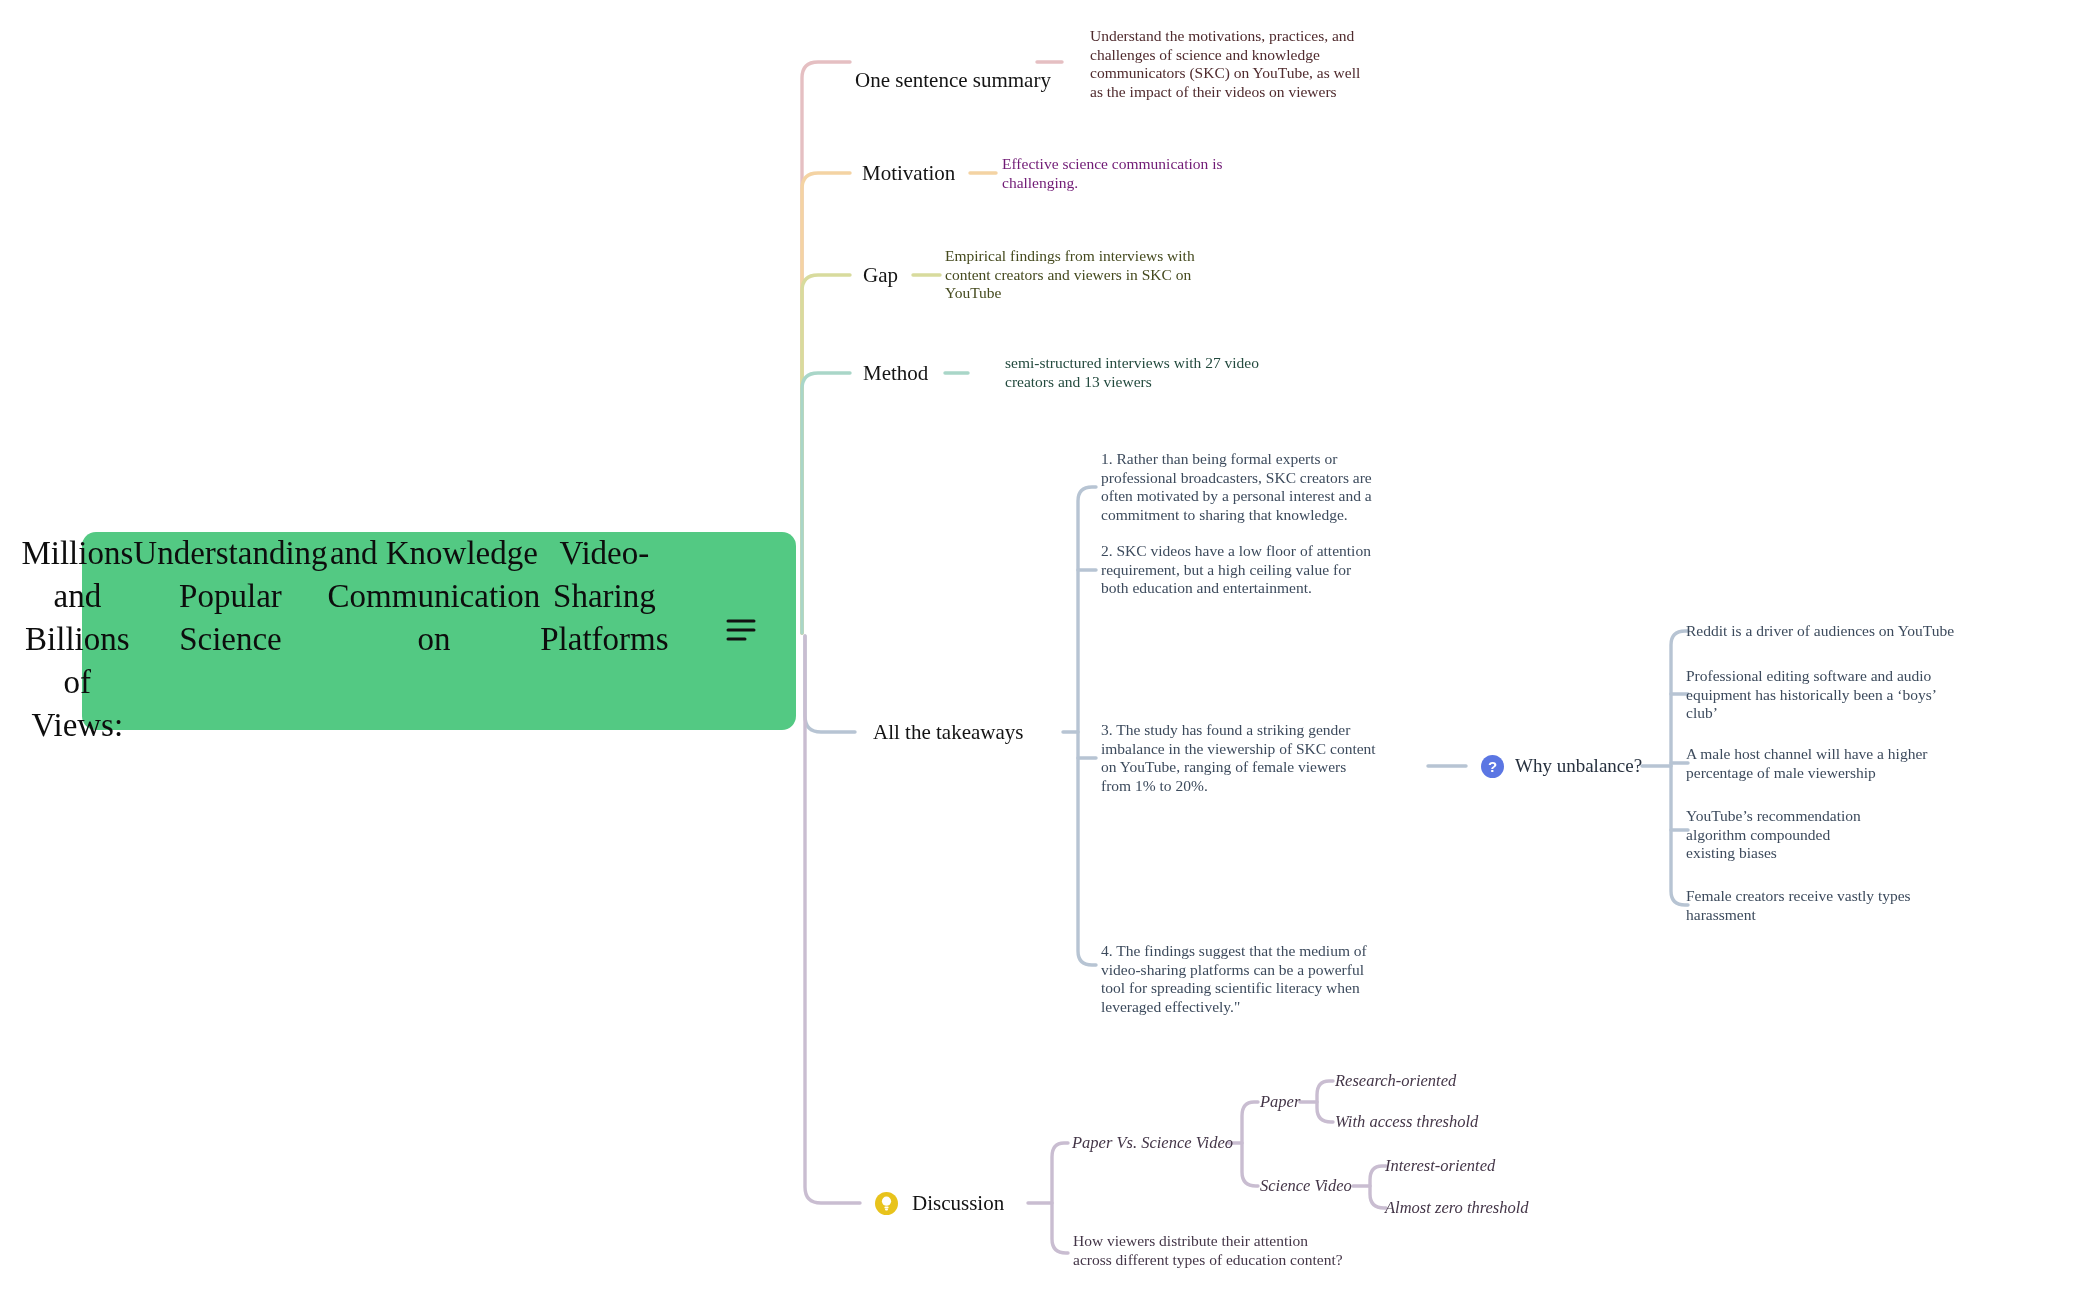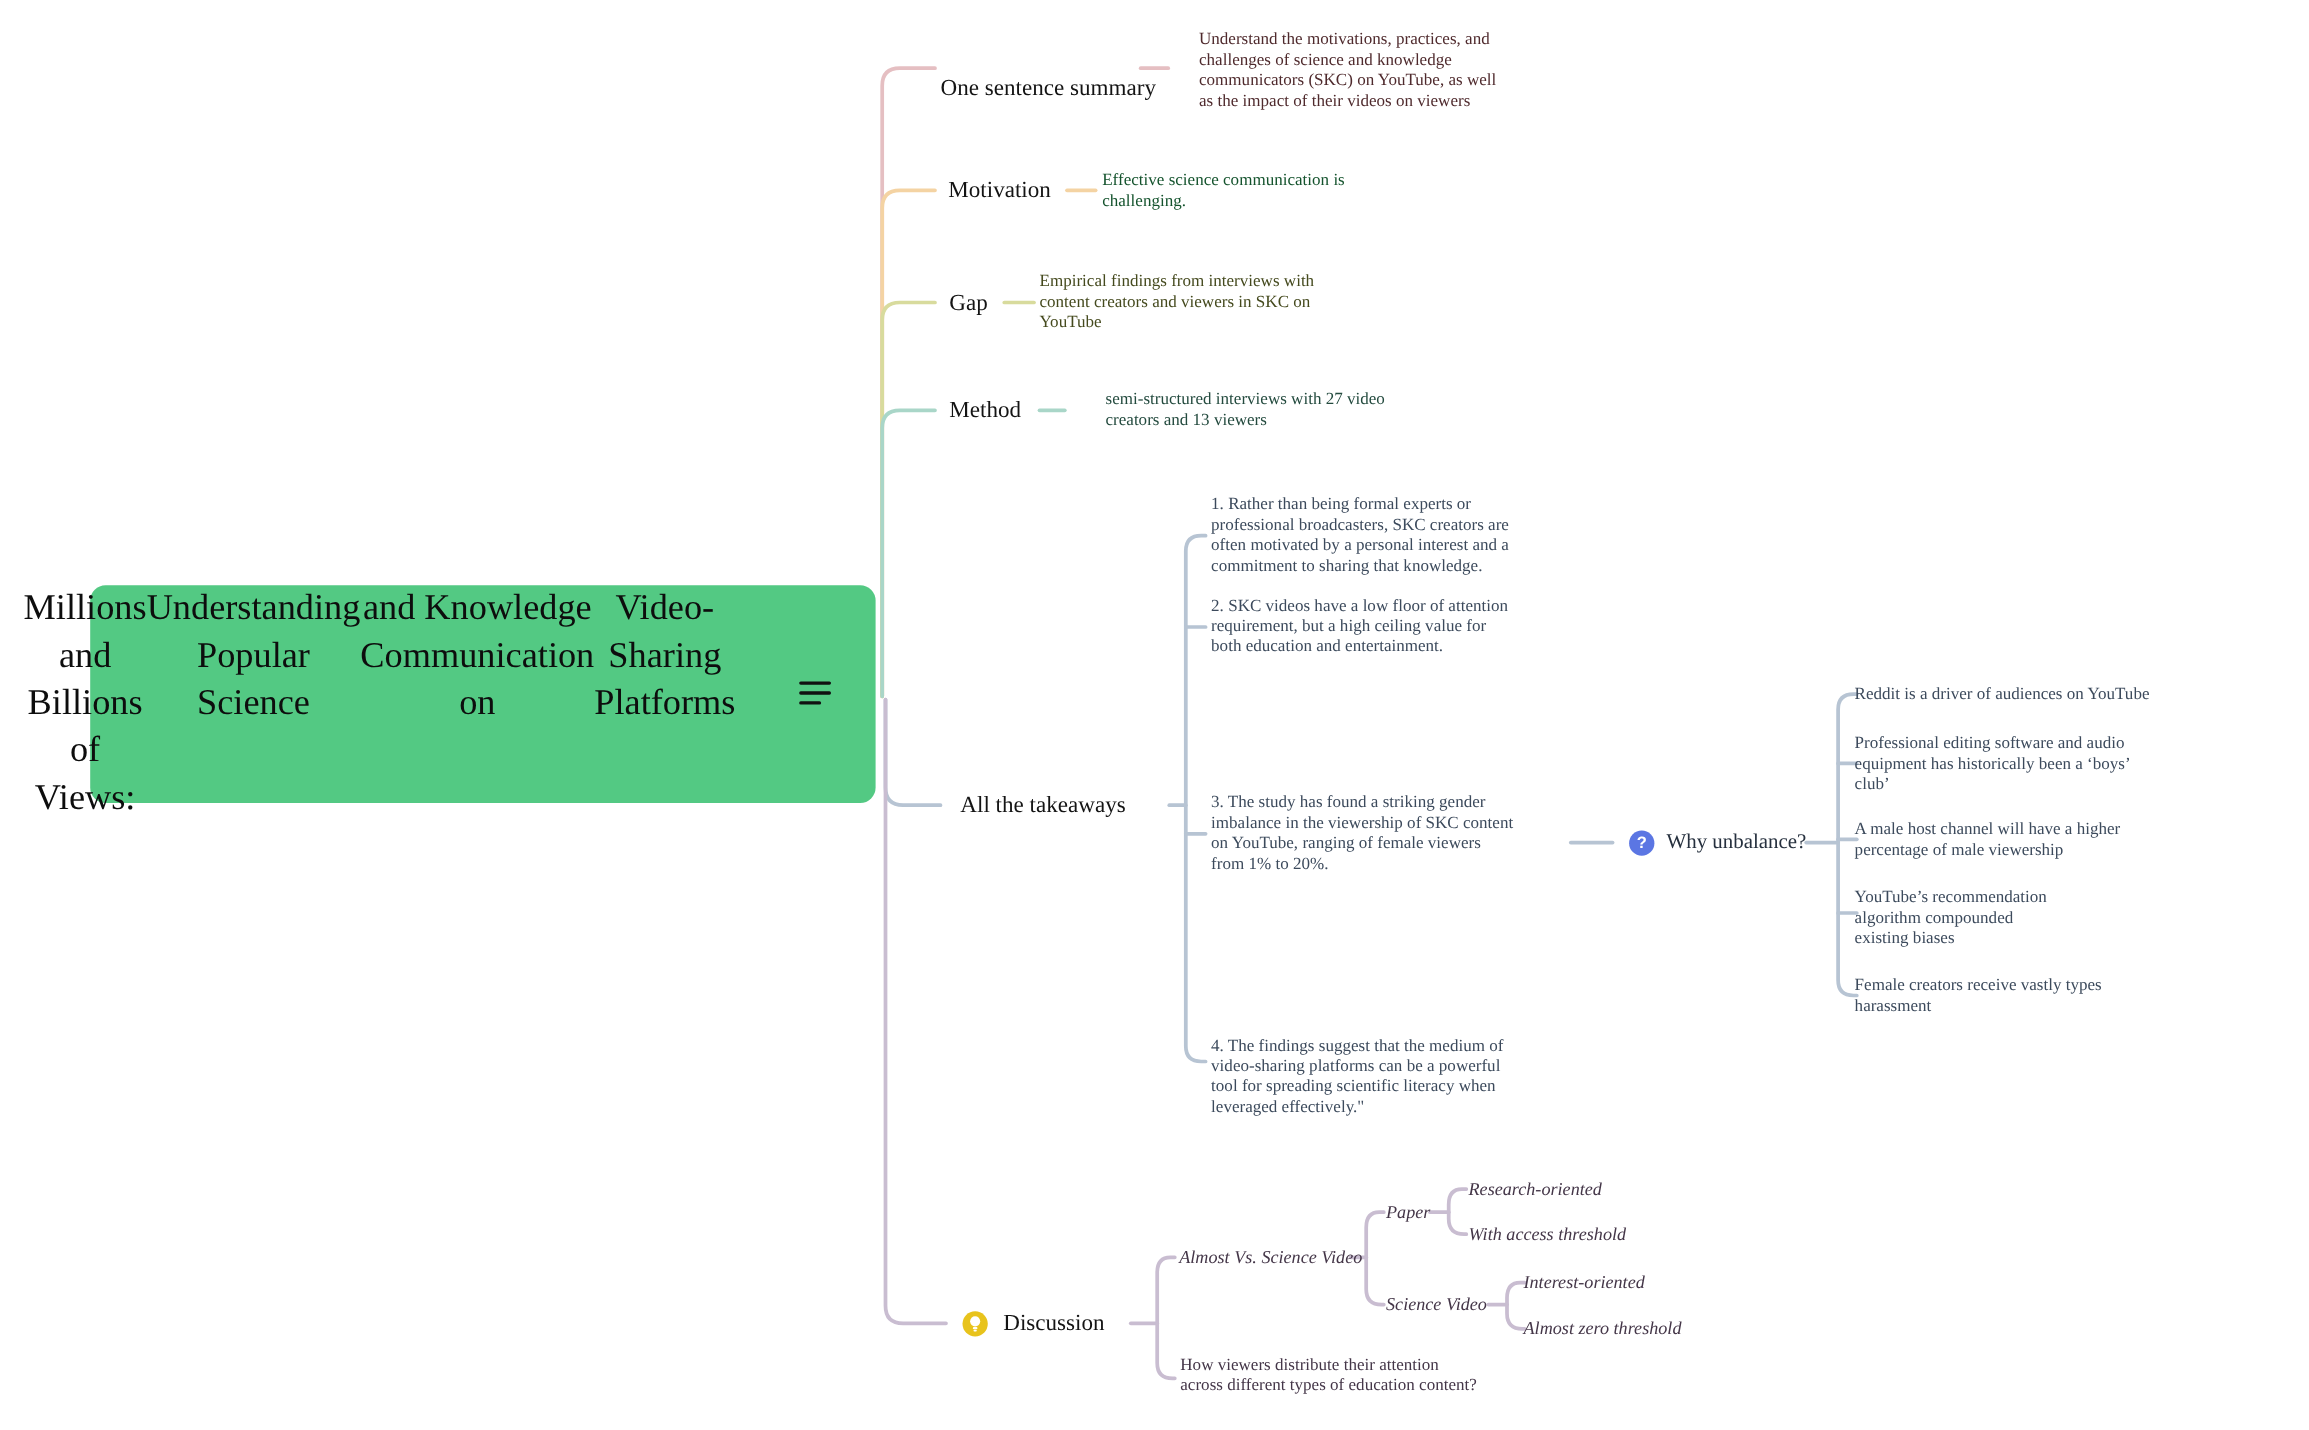--- a/index.html
+++ b/index.html
@@ -18,21 +18,21 @@
 
   
   .lbl{position:absolute;transform:translateY(-50%);white-space:nowrap;
        font-size:21px;color:#141414;}
   .lbl.mid{font-size:19px;color:#26303e;}
   .lbl.plum{font-size:16.5px;color:#443648;font-style:italic;}
 
   
   .note{position:absolute;font-size:15.5px;line-height:18.5px;white-space:pre-line;}
   .c-sum{color:#4f2a2d;margin-left:25px;}
-  .c-mot{color:#14532d;}
+  .c-mot{color:#701a75;}
   .c-gap{color:#454a1e;}
   .c-met{color:#234a3e;}
   .c-tak{color:#3c4a5c;}
   .c-dis{color:#443648;}
 
   
   .marker{position:absolute;width:23px;height:23px;border-radius:50%;display:flex;
           align-items:center;justify-content:center;}
   .q-ic{background:#5b76e3;color:#fff;font-family:"Liberation Sans",sans-serif;
         font-weight:bold;font-size:15px;line-height:1;}
@@ -142,21 +142,21 @@
   <div class="note c-tak" style="left:1686px;top:887px">Female creators receive vastly types
 harassment</div>
 
   <div class="marker b-ic" style="left:875px;top:1192px">
     <svg width="13" height="15" viewBox="0 0 13 15">
       <circle cx="6.5" cy="5.2" r="4.6" fill="#fff"></circle>
       <rect x="4.4" y="10.4" width="4.2" height="2.1" rx="1" fill="#fff"></rect>
       <rect x="5" y="12.8" width="3" height="1.6" rx="0.8" fill="#fff"></rect>
     </svg>
   </div>
-  <div class="lbl plum" style="left:1072px;top:1143px">Almost Vs. Science Video</div>
+  <div class="lbl plum" style="left:1072px;top:1143px">Paper Vs. Science Video</div>
   <div class="lbl plum" style="left:1260px;top:1102px">Paper</div>
   <div class="lbl plum" style="left:1335px;top:1081px">Research-oriented</div>
   <div class="lbl plum" style="left:1335px;top:1122px">With access threshold</div>
   <div class="lbl plum" style="left:1260px;top:1186px">Science Video</div>
   <div class="lbl plum" style="left:1385px;top:1166px">Interest-oriented</div>
   <div class="lbl plum" style="left:1385px;top:1208px">Almost zero threshold</div>
   <div class="note c-dis" style="left:1073px;top:1232px">How viewers distribute their attention
 across different types of education content?</div>
 
 </div>

